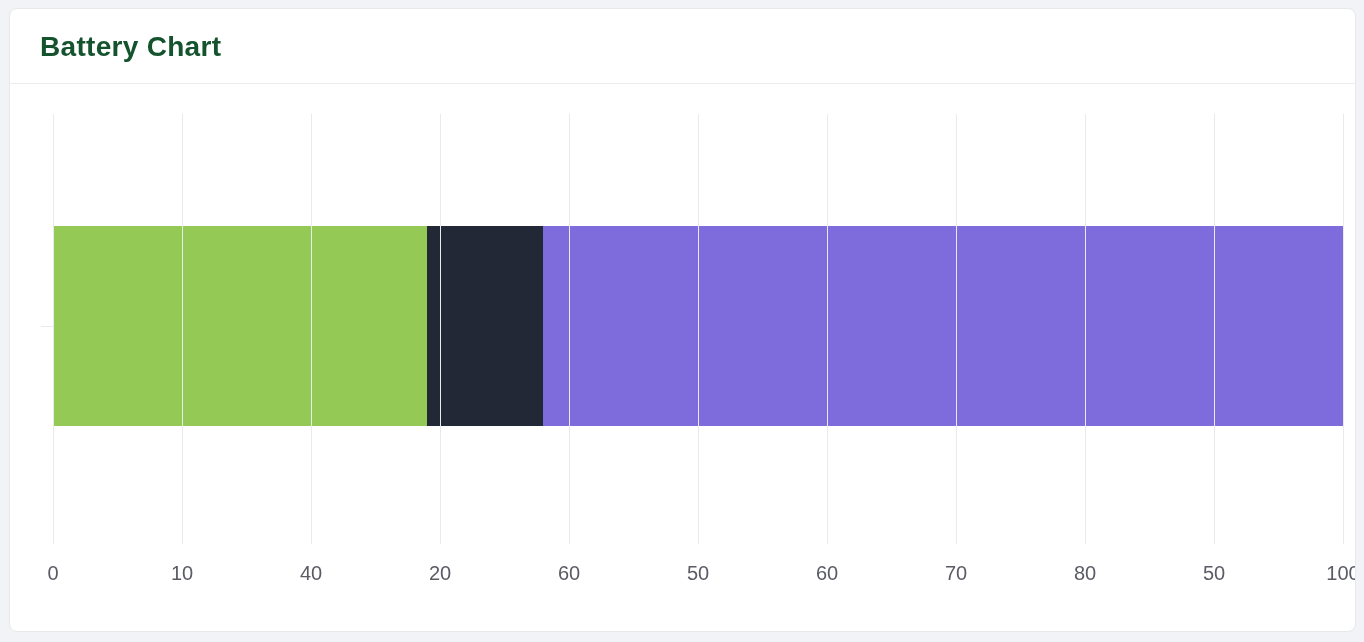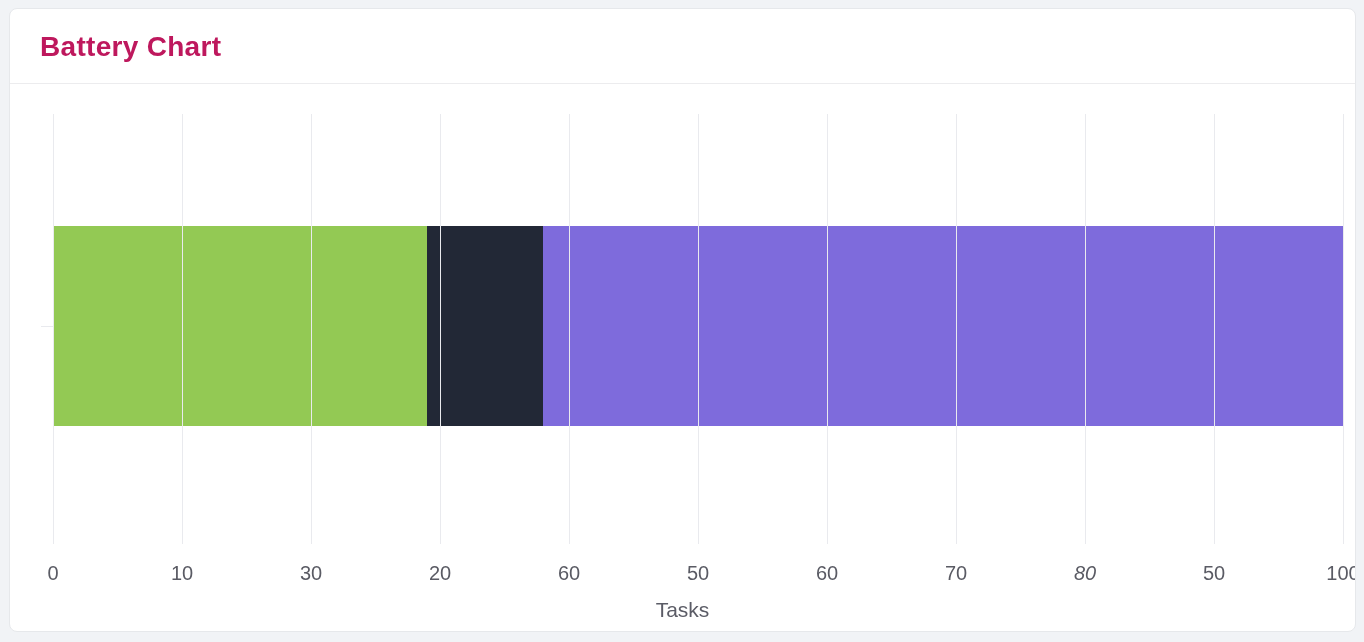--- a/index.html
+++ b/index.html
@@ -20,21 +20,21 @@
     border-radius: 8px;
     overflow: hidden;
   }
   .card-header {
     padding: 22px 30px 20px 30px;
     border-bottom: 1px solid #ececee;
   }
   .card-title {
     font-size: 28px;
     font-weight: 700;
-    color: #be185d;
+    color: #14532d;
     letter-spacing: .3px;
   }
   .plot-wrap {
     position: relative;
     width: 100%;
     height: 552px; 
   }
   .plot-area {
     position: absolute;
     left: 43px;
@@ -120,26 +120,25 @@
         <div class="grid-line" style="left: 80%;"></div>
         <div class="grid-line" style="left: 90%;"></div>
         <div class="grid-line" style="left: 100%;"></div>
       </div>
 
     <div class="y-tick-mark" style="top:242px"></div>
 
     <div class="xticks">
         <div class="xtick" style="left: 0%;">0</div>
         <div class="xtick" style="left: 10%;">10</div>
-        <div class="xtick" style="left: 20%;">30</div>
+        <div class="xtick" style="left: 20%;">40</div>
         <div class="xtick" style="left: 30%;">20</div>
         <div class="xtick" style="left: 40%;">60</div>
         <div class="xtick" style="left: 50%;">50</div>
         <div class="xtick" style="left: 60%; text-align: center;">60</div>
         <div class="xtick" style="left: 70%;">70</div>
-        <div class="xtick" style="left: 80%; font-style: italic;">80</div>
+        <div class="xtick" style="left: 80%;">80</div>
         <div class="xtick" style="left: 90%;">50</div>
         <div class="xtick" style="left: 100%;">100</div>
       </div>
 
-    <div class="xlabel">Tasks</div>
   </div>
 </div>
 
 </body></html>

